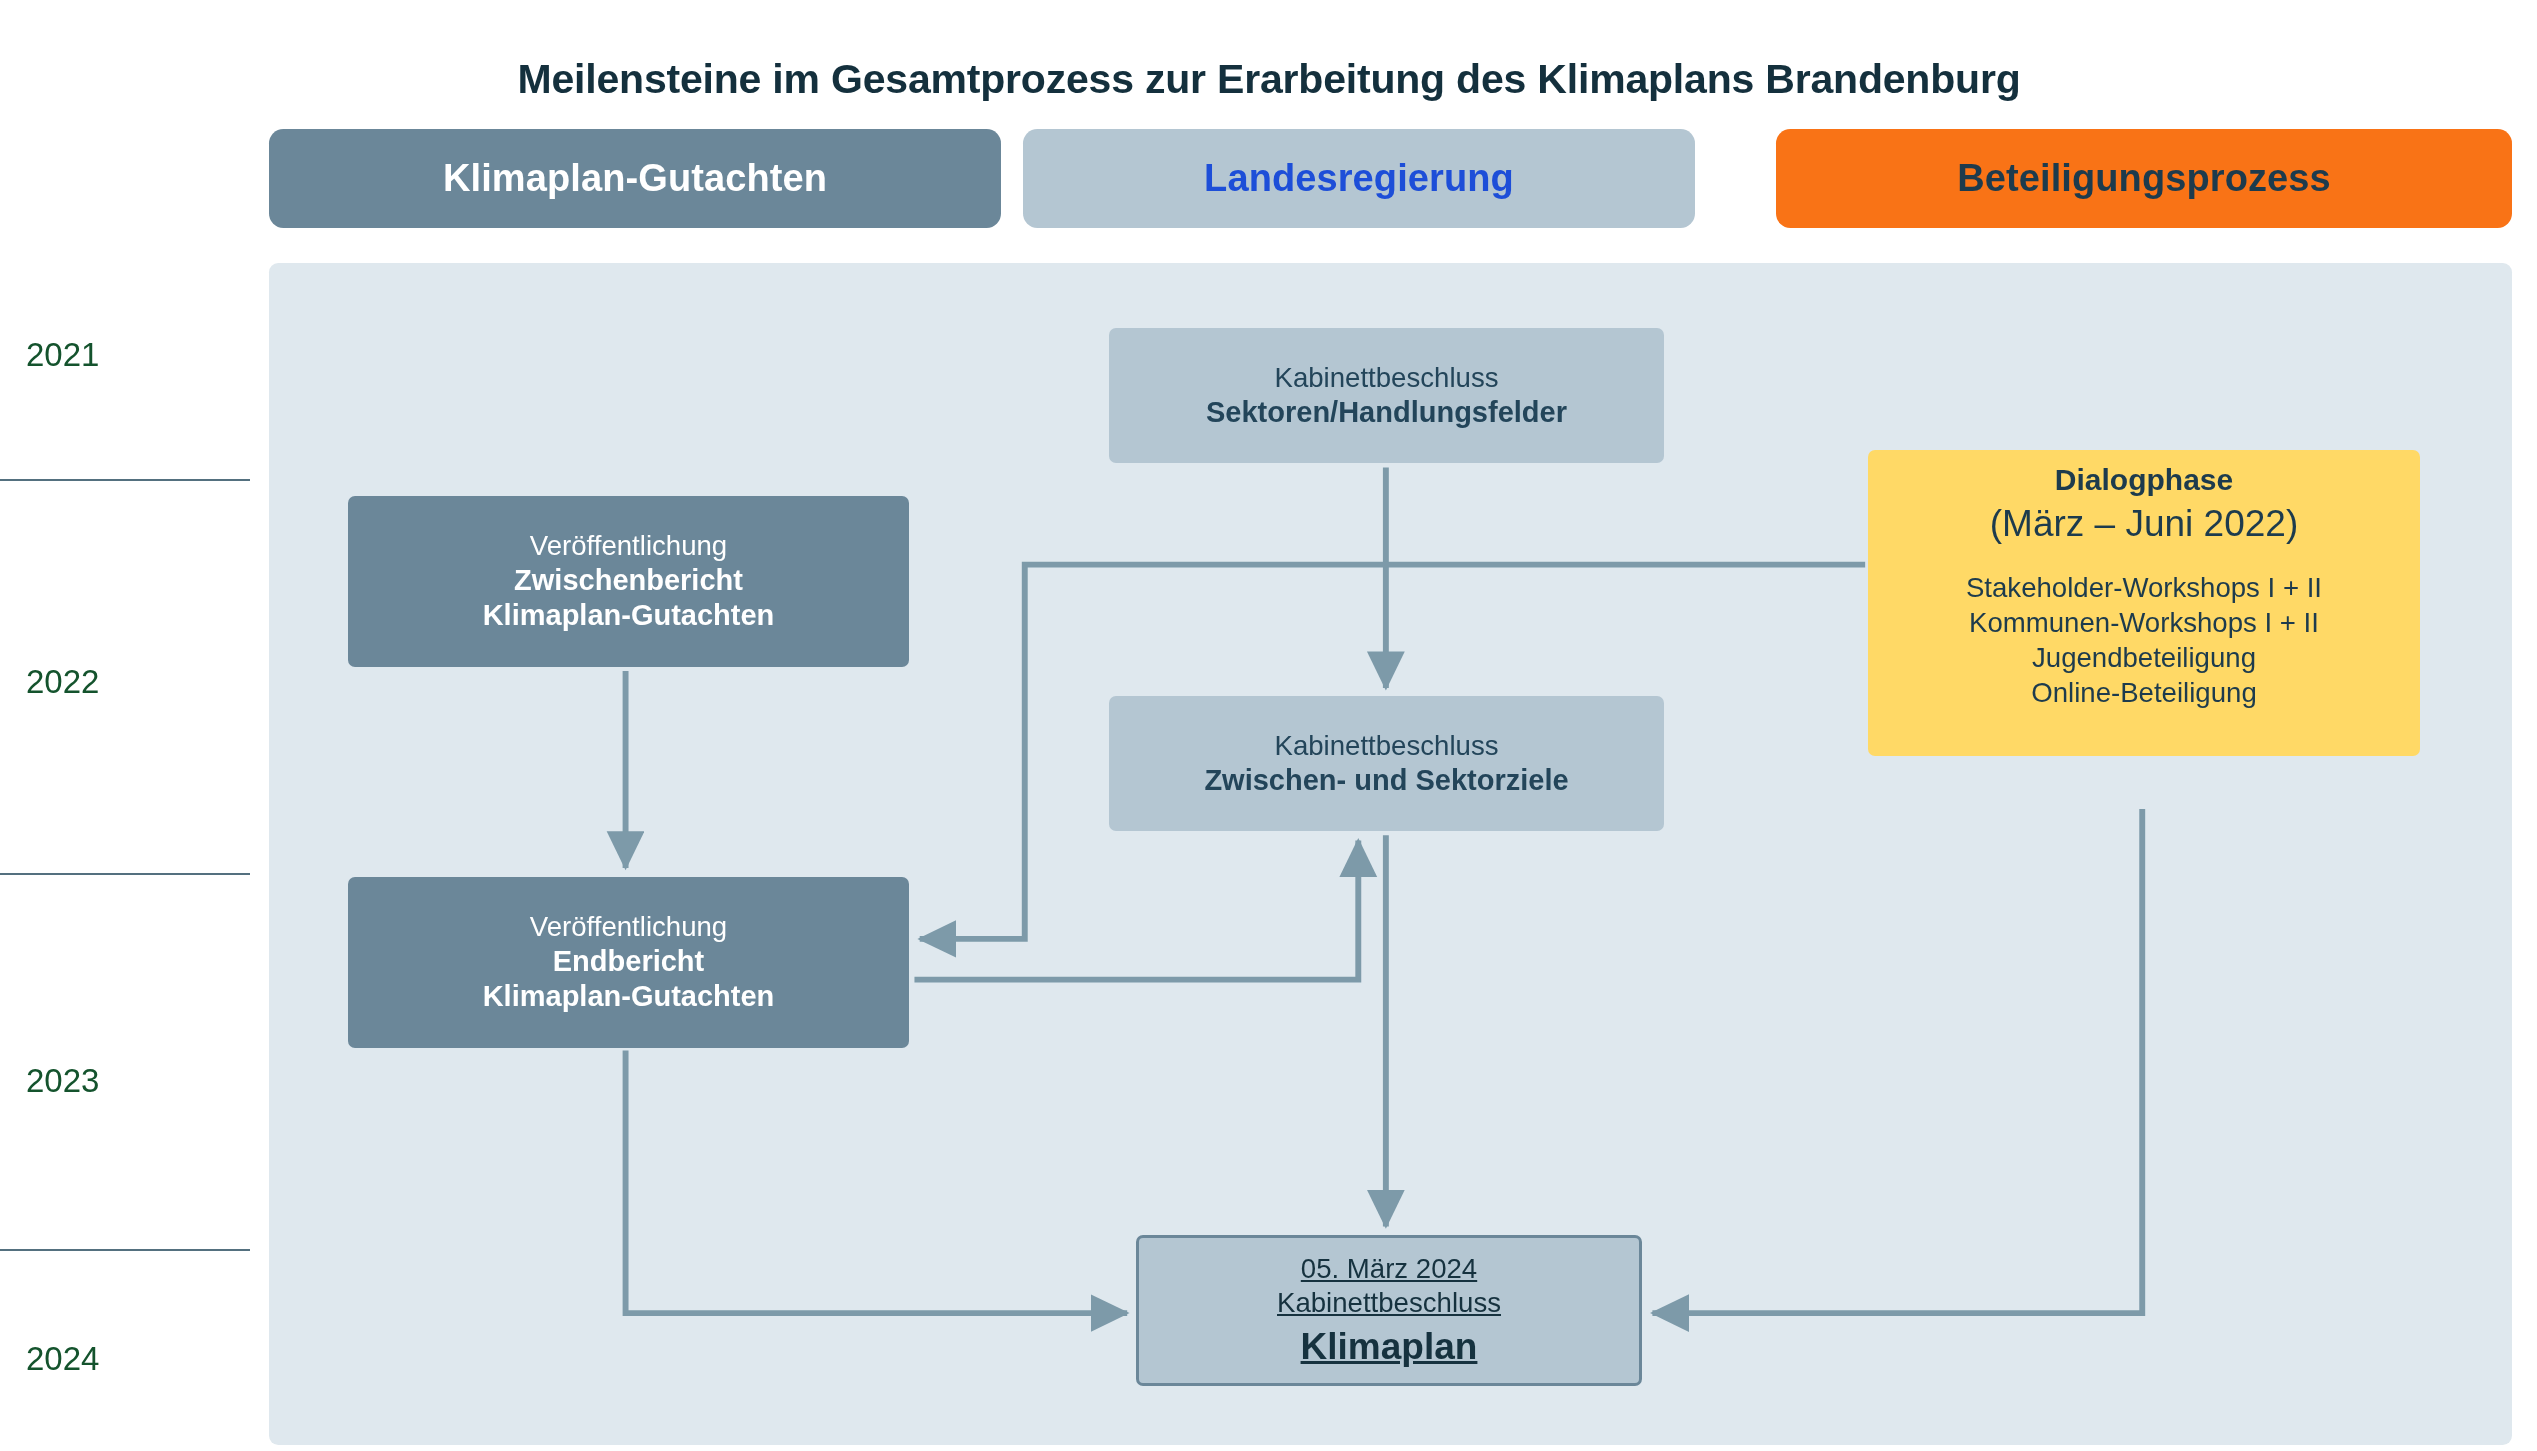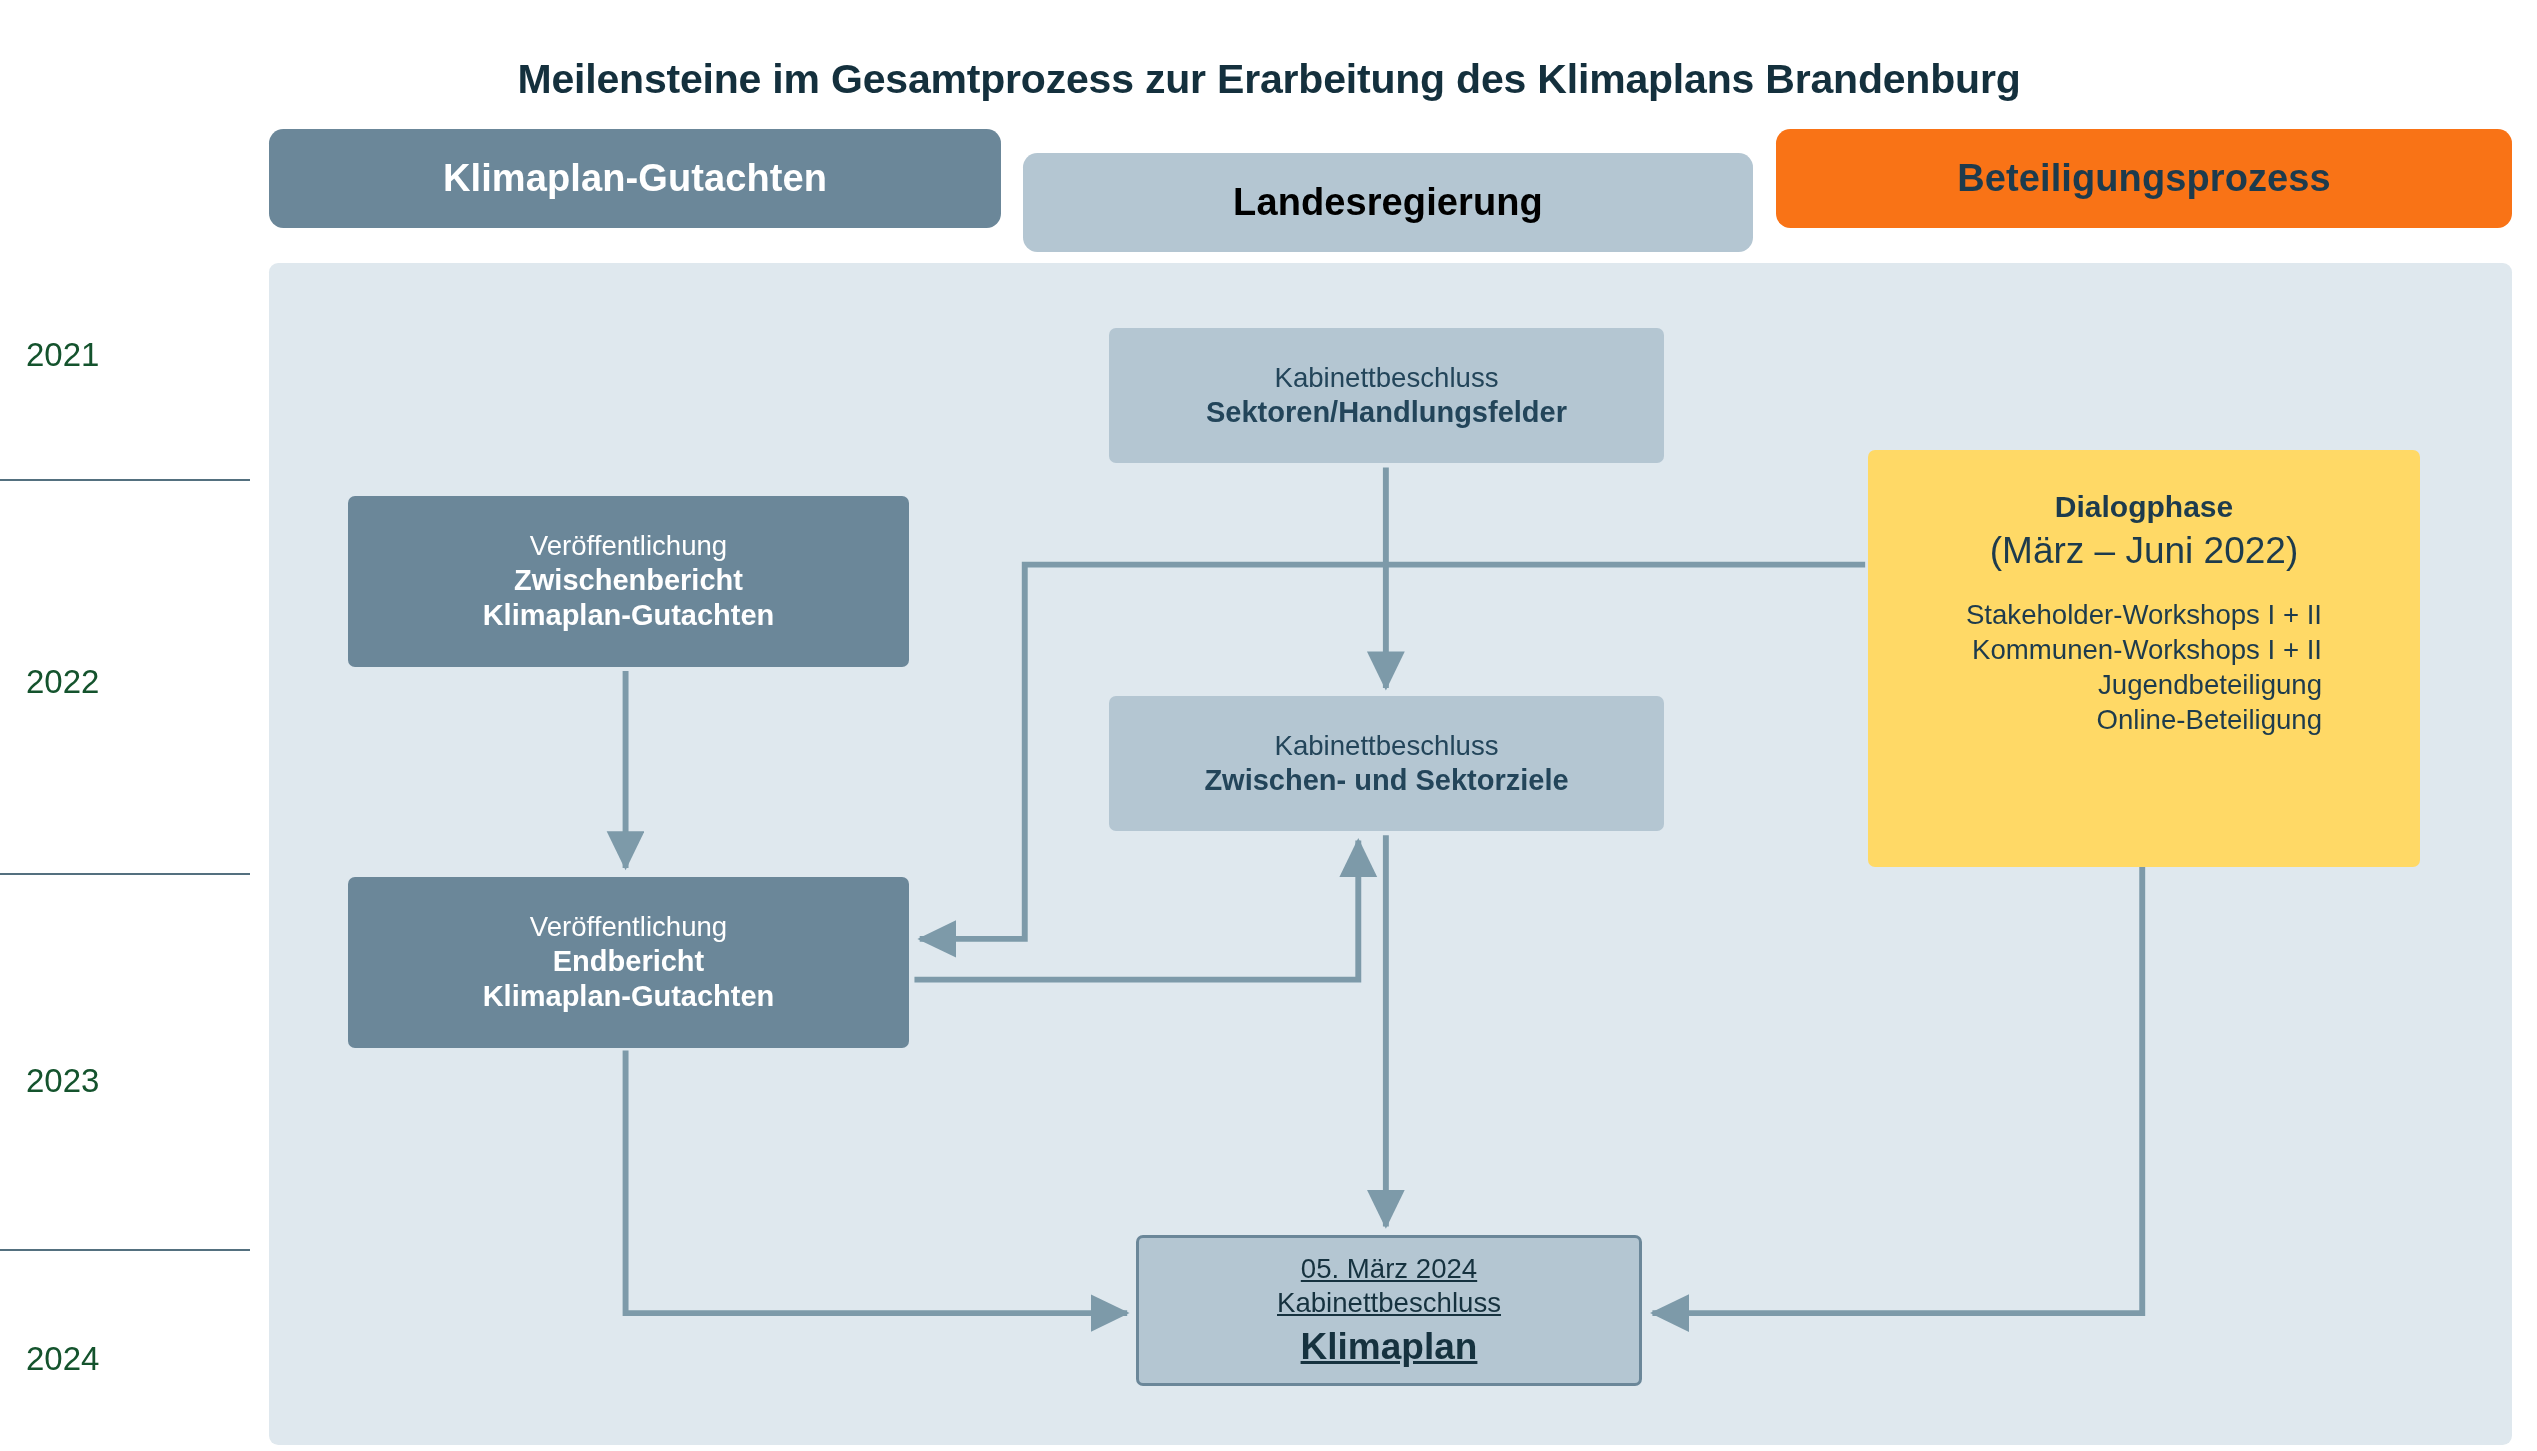--- a/index.html
+++ b/index.html
@@ -52,24 +52,23 @@
   #legend-gutachten {
     left: 269px;
     top: 129px;
     width: 732px;
     background: #6b8799;
     color: #ffffff;
   }
   #legend-landesregierung {
     left: 1023px;
     top: 129px;
-    width: 730px;
+    width: 672px;
     background: #b4c6d2;
-    color: #000000;
-    margin-top: 24px;
+    color: #1d4ed8;
   }
   #legend-beteiligung {
     left: 1776px;
     top: 129px;
     width: 736px;
     background: #f97316;
     color: #1d3b4d;
   }
 
   
@@ -132,24 +131,23 @@
     border: 3.3px solid #6b8799;
   }
 
   #node-kab-sektoren {
     left: 1109px; top: 328px; width: 555px; height: 135px;
   }
   #node-zwischenbericht {
     left: 348px; top: 496px; width: 561px; height: 171px;
   }
   #node-dialogphase {
-    left: 1868px; top: 450px; width: 552px; height: 417px;
+    left: 1868px; top: 450px; width: 552px; height: 306px;
     justify-content: flex-start;
-    padding-top: 39px;
-    text-align: right;
+    padding-top: 12px;
   }
   #node-dialogphase .title { font-size: 30px; font-weight: bold; }
   #node-dialogphase .sub   { font-size: 37px; margin-top: 2.6px; }
   #node-dialogphase .items { margin-top: 25px; }
   #node-dialogphase .items div { font-size: 27.6px; line-height: 1.26; }
 
   #node-kab-zwischenziele {
     left: 1109px; top: 696px; width: 555px; height: 135px;
   }
   #node-endbericht {

